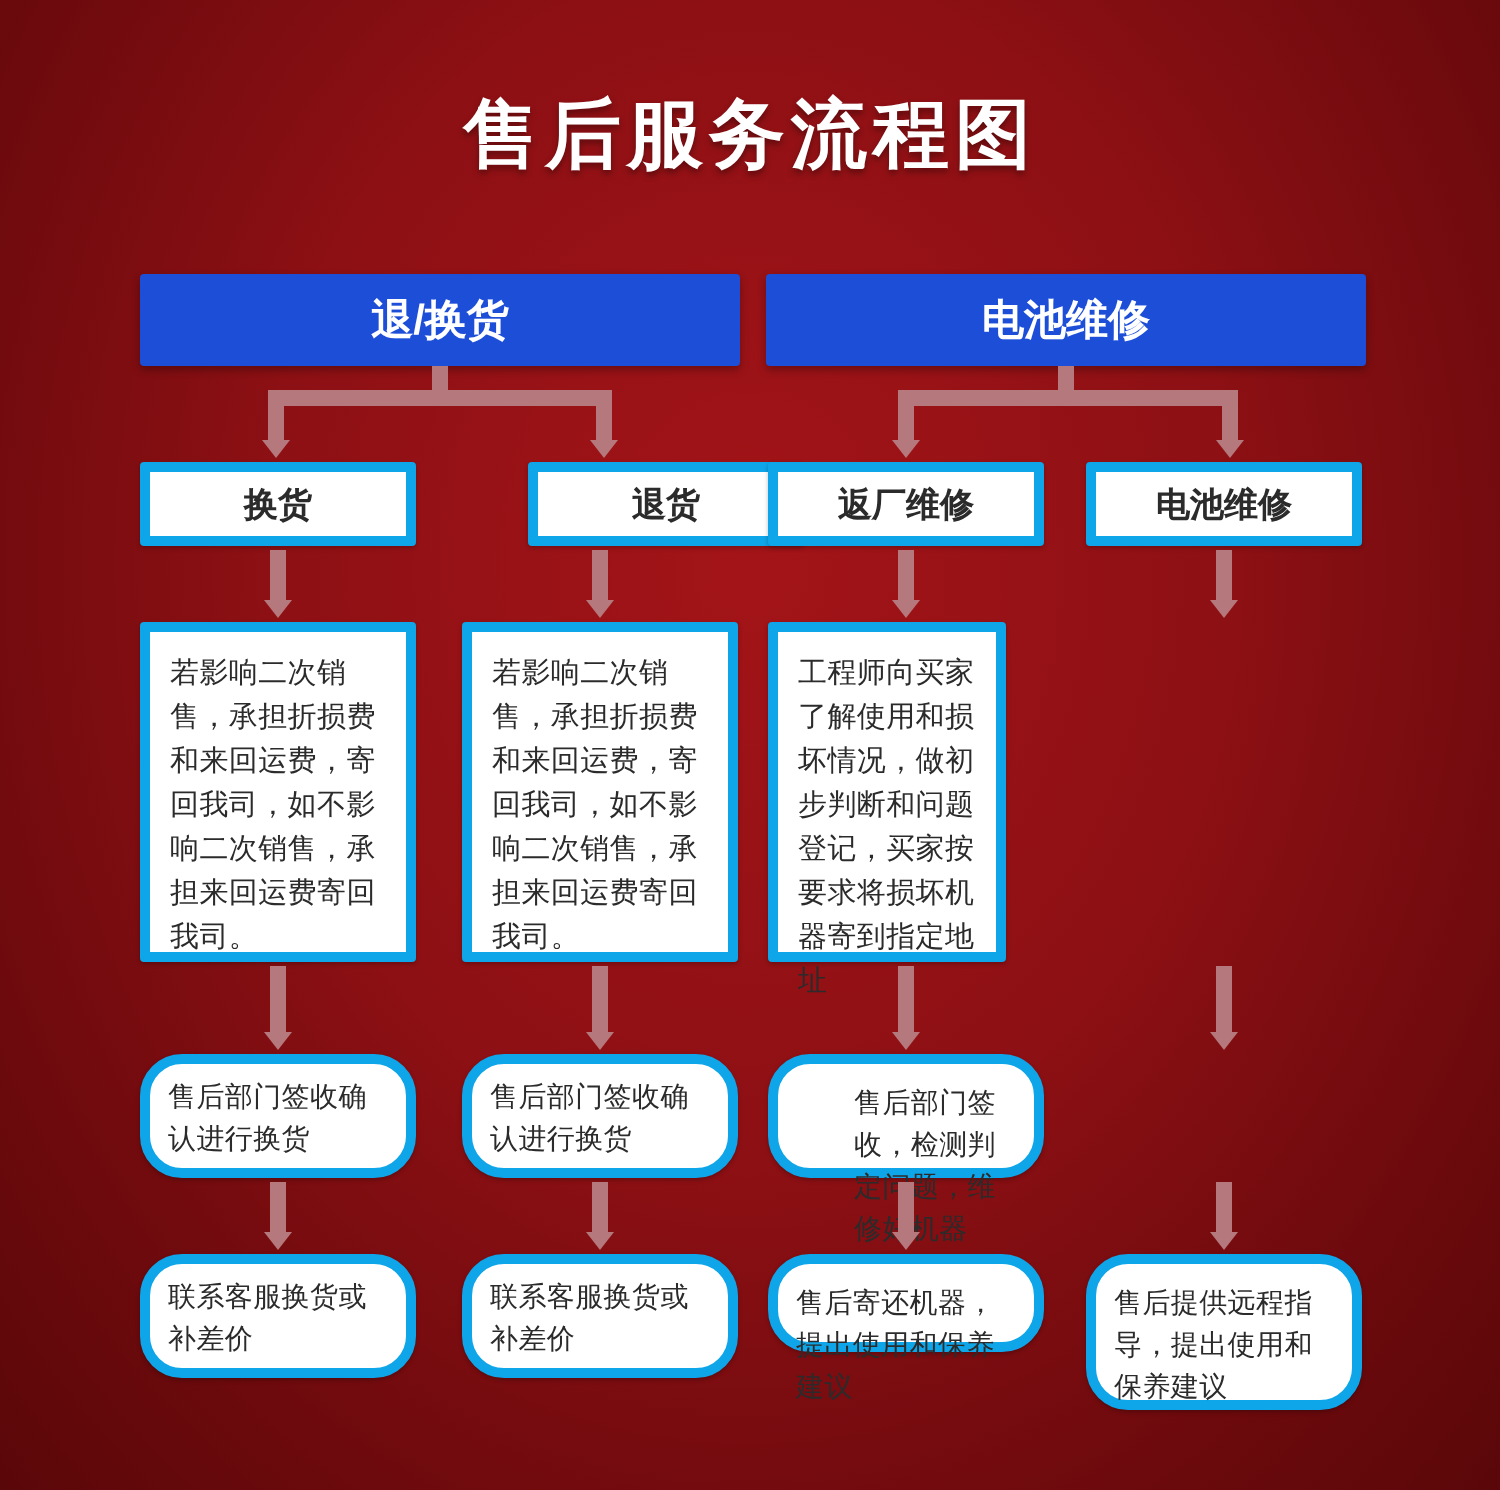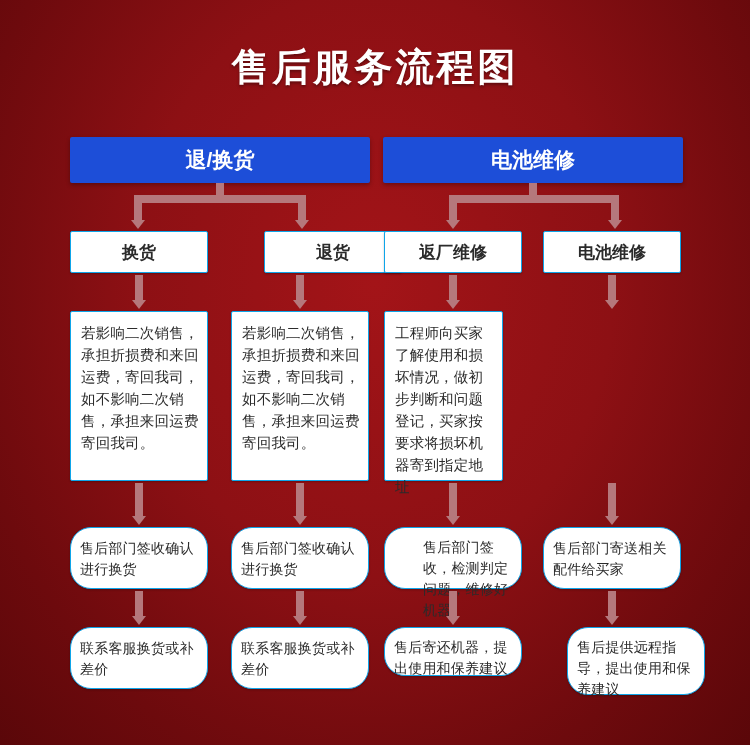--- a/index.html
+++ b/index.html
@@ -32,21 +32,21 @@
     width: 750px;
     height: 640px;
   }
 
   
   .node {
     position: absolute;
     box-sizing: border-box;
     background: #ffffff;
     color: #2b2b2b;
-    border: 1px solid #0ea5e9;
+    border: 5px solid #0ea5e9;
     border-radius: 2px;
     box-shadow: 0 1px 2px rgba(0,0,0,0.25);
   }
 
   
   .group-head {
     background: #1d4ed8;
     color: #ffffff;
     font-size: 21px;
     font-weight: bold;
@@ -203,21 +203,20 @@
       <div class="head"></div>
   </div>
   <div class="arrow" style="left:605px; top:374px; height:42px;">
     <div class="shaft"></div>
       <div class="head"></div>
   </div>
 
   <div class="node para small" style="left:70px; top:418px; width:138px; height:62px; display:flex; align-items:center;">售后部门签收确认进行换货</div>
   <div class="node para small" style="left:231px; top:418px; width:138px; height:62px; display:flex; align-items:center;">售后部门签收确认进行换货</div>
   <div class="node para small" style="left:384px; top:418px; width:138px; height:62px;padding-left:38px;">售后部门签收，检测判定问题，维修好机器</div>
-  <div class="node para small" style="left:543px; top:418px; width:138px; height:62px; display:flex; align-items:center;">售后部门寄送相关配件给买家</div>
 
   <div class="arrow" style="left:132px; top:482px; height:34px;">
     <div class="shaft"></div>
       <div class="head"></div>
   </div>
   <div class="arrow" style="left:293px; top:482px; height:34px;">
     <div class="shaft"></div>
       <div class="head"></div>
   </div>
   <div class="arrow" style="left:446px; top:482px; height:34px;">
@@ -225,15 +224,15 @@
       <div class="head"></div>
   </div>
   <div class="arrow" style="left:605px; top:482px; height:34px;">
     <div class="shaft"></div>
       <div class="head"></div>
   </div>
 
   <div class="node para small" style="left:70px; top:518px; width:138px; height:62px; display:flex; align-items:center;">联系客服换货或补差价</div>
   <div class="node para small" style="left:231px; top:518px; width:138px; height:62px; display:flex; align-items:center;">联系客服换货或补差价</div>
   <div class="node para small" style="left:384px; top:518px; width:138px; height:49px;">售后寄还机器，提出使用和保养建议</div>
-  <div class="node para small" style="left:543px; top:518px; width:138px; height:68px;margin-left:24px;">售后提供远程指导，提出使用和保养建议</div>
+  <div class="node para small" style="left:543px; top:518px; width:138px; height:78px;">售后提供远程指导，提出使用和保养建议</div>
 
 </div>
 
 </body></html>

